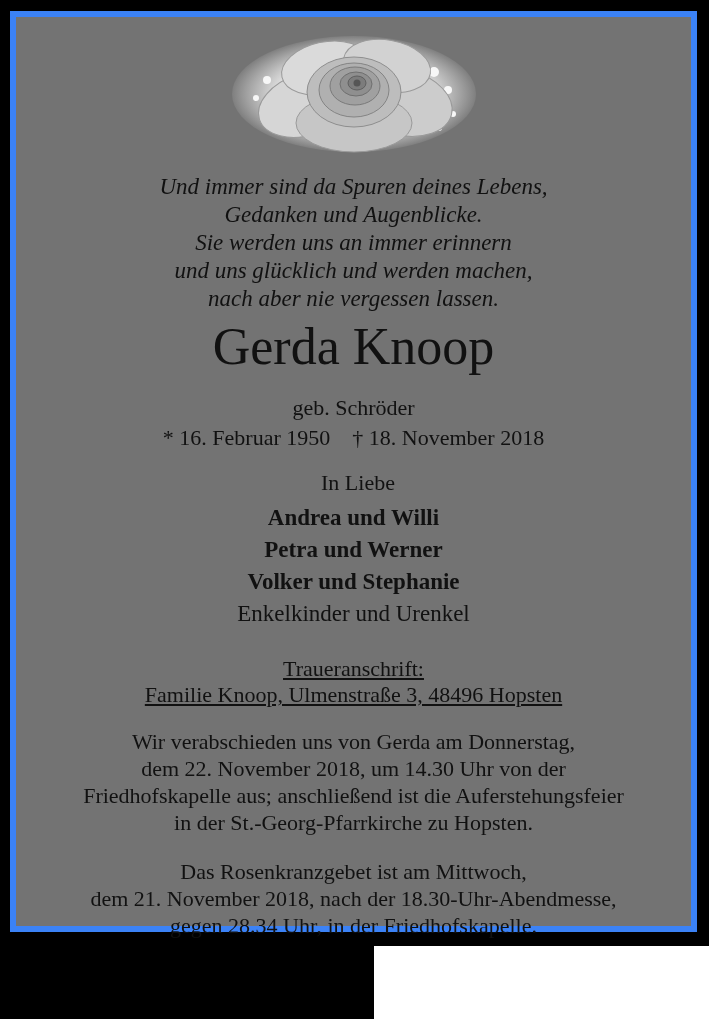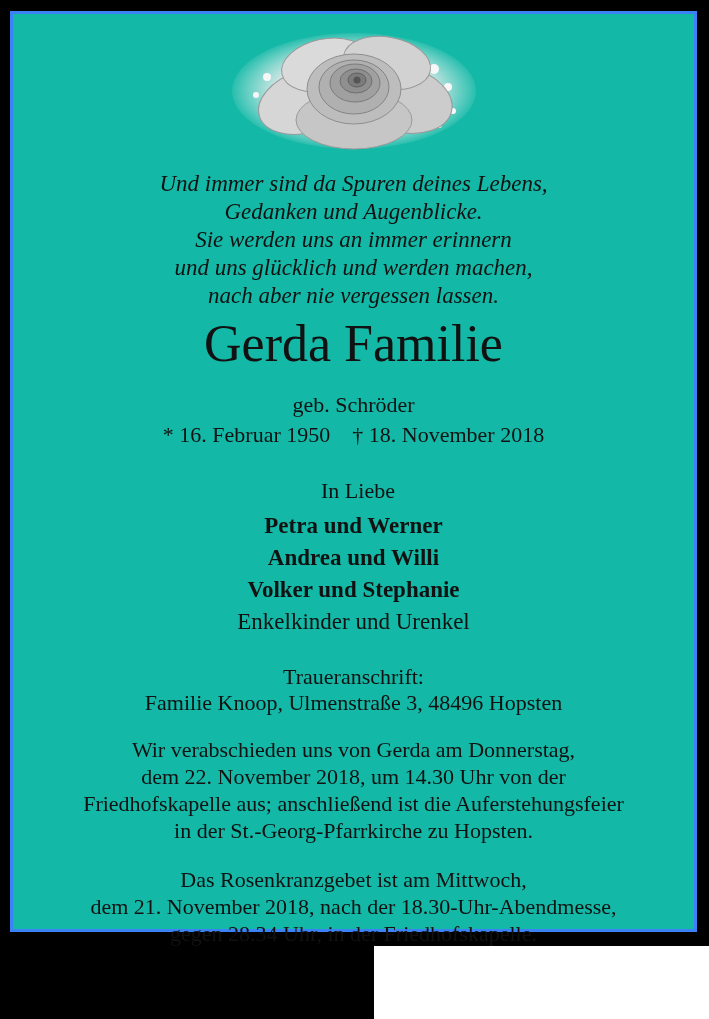--- a/index.html
+++ b/index.html
@@ -11,22 +11,22 @@
     font-family: "Liberation Serif", "DejavU Serif", serif;
     color: #111111;
     overflow: hidden;
   }
   .card {
     position: absolute;
     left: 10px;
     top: 11px;
     width: 687px;
     height: 921px;
-    background: #14b8a6;
-    border: 3px solid #3b82f6;
+    background: #737373;
+    border: 6px solid #3b82f6;
     box-sizing: border-box;
     text-align: center;
   }
   .bottom-white {
     position: absolute;
     left: 374px;
     top: 946px;
     width: 335px;
     height: 73px;
     background: #ffffff;
@@ -57,35 +57,36 @@
   }
   .dates {
     margin-top: 4px;
     font-size: 22px;
     line-height: 26px;
     display: flex;
     justify-content: center;
     gap: 22px;
   }
   .inliebe {
-    margin-top: 30px;
+    margin-top: 19px;
     font-size: 22px;
     line-height: 26px;
     padding-left: 9px;
   }
   .mourners {
     margin-top: 6px;
     font-size: 23px;
     line-height: 32px;
   }
   .mourners .bold { font-weight: bold; }
   .address {
     margin-top: 26px;
     font-size: 22px;
     line-height: 26px;
+    text-decoration: underline;
   }
   .para {
     font-size: 22px;
     line-height: 27px;
   }
   .para-funeral { margin-top: 20px; }
   .para-rosary { margin-top: 22px; }
 </style>
 </head>
 <body>
@@ -131,33 +132,33 @@
   </div>
 
   <div class="poem">
     <div>Und immer sind da Spuren deines Lebens,</div>
     <div>Gedanken und Augenblicke.</div>
     <div>Sie werden uns an immer erinnern</div>
     <div>und uns glücklich und werden machen,</div>
     <div>nach aber nie vergessen lassen.</div>
   </div>
 
-  <h1 class="name">Gerda Familie</h1>
+  <h1 class="name">Gerda Knoop</h1>
   <div class="birthname">geb. Schröder</div>
 
   <div class="dates">
     <span>* 16. Februar 1950</span>
     <span>† 18. November 2018</span>
   </div>
 
   <div class="inliebe">In Liebe</div>
 
   <div class="mourners">
+    <div class="bold">Andrea und Willi</div>
     <div class="bold">Petra und Werner</div>
-    <div class="bold">Andrea und Willi</div>
     <div class="bold">Volker und Stephanie</div>
     <div>Enkelkinder und Urenkel</div>
   </div>
 
   <div class="address">
     <div>Traueranschrift:</div>
     <div>Familie Knoop, Ulmenstraße 3, 48496 Hopsten</div>
   </div>
 
   <div class="para para-funeral">

